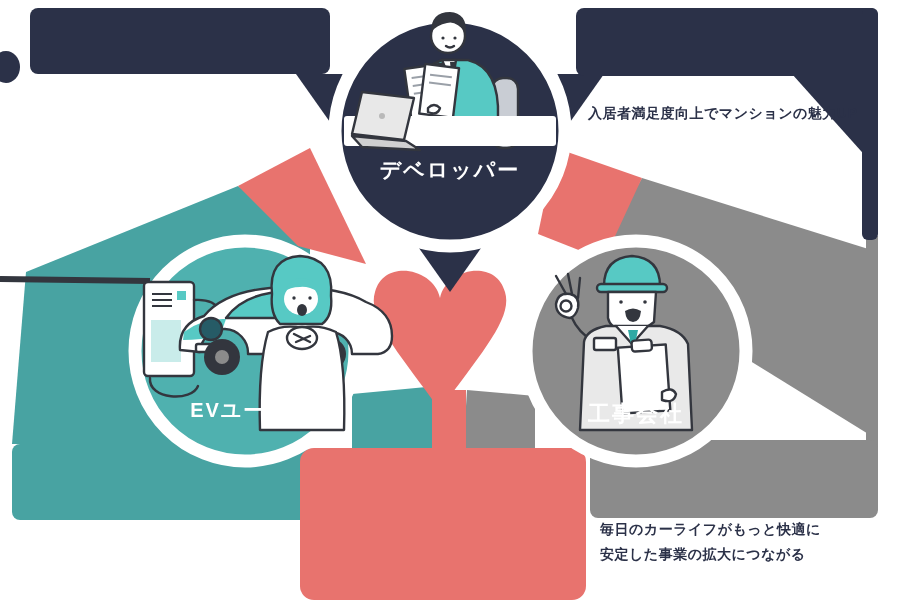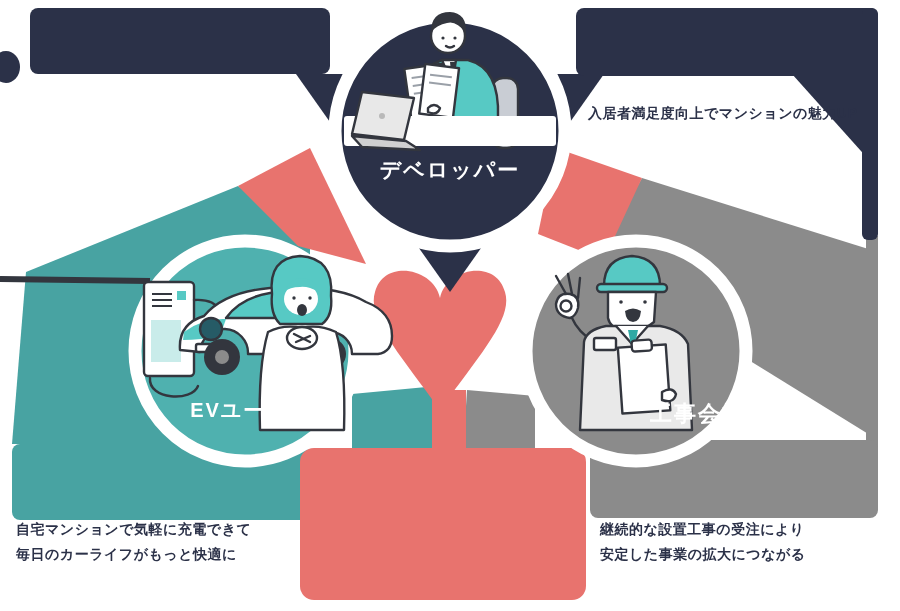--- a/index.html
+++ b/index.html
@@ -10,21 +10,21 @@
   .f-tealb{fill:var(--teal_bright);} .f-gray{fill:var(--gray_band);} .f-red{fill:var(--red);}
   .f-white{fill:#ffffff;} .f-ink{fill:var(--ink);} .f-lgray{fill:#e9e9e9;} .f-mgray{fill:#d0d0d0;}
   .s-ink{stroke:var(--ink);stroke-width:2.4;stroke-linecap:round;stroke-linejoin:round;}
   .nofill{fill:none;}
   .caption{position:absolute;color:var(--navy);font-weight:700;font-size:14px;
            letter-spacing:.5px;white-space:nowrap;line-height:25px;}
   .circle-label{position:absolute;color:#fff;font-weight:700;text-align:center;
                 letter-spacing:2px;}
   .lbl-top{left:330px;top:156px;width:240px;font-size:21px;line-height:28px;}
   .lbl-left{left:140px;top:397px;width:220px;font-size:20px;}
-  .lbl-right{left:526px;top:399px;width:220px;font-size:22px;text-align:right;}
+  .lbl-right{left:526px;top:399px;width:220px;font-size:22px;}
 </style>
 </head>
 <body>
 
 <div id="stage">
 
 <svg id="art" width="900" height="611" viewBox="0 0 900 611">
 
   <g>
     <path class="f-teal" d="M26,272 L238,186 L310,240 L310,444 L12,444 Z"></path>
@@ -137,26 +137,22 @@
     <g transform="rotate(-4 644 378)">
       <rect x="620" y="346" width="48" height="66" class="f-white s-ink"></rect>
       <rect x="634" y="340" width="20" height="11" rx="3" class="f-white s-ink" stroke-width="2"></rect>
     </g>
     <path class="f-white s-ink" d="M662,392 q10,-6 14,2 q-2,10 -14,6 Z"></path>
   </g>
 </svg>
 
   <div class="caption" style="left:588px;top:69px;margin-top:32px;">入居者満足度向上でマンションの魅力UP</div>
 
-  <div class="caption" style="left:16px;top:517px;">
-    <div>自宅マンションで気軽に充電できて</div>
+  <div class="caption" style="left:600px;top:517px;">
     <div>毎日のカーライフがもっと快適に</div>
-  </div>
-  <div class="caption" style="left:600px;top:517px;">
-    <div>継続的な設置工事の受注により</div>
     <div>安定した事業の拡大につながる</div>
   </div>
 
   <div class="circle-label lbl-top">
     <div>デベロッパー</div>
   </div>
   <div class="circle-label lbl-left">EVユーザー</div>
   <div class="circle-label lbl-right">工事会社</div>
 
 </div>

